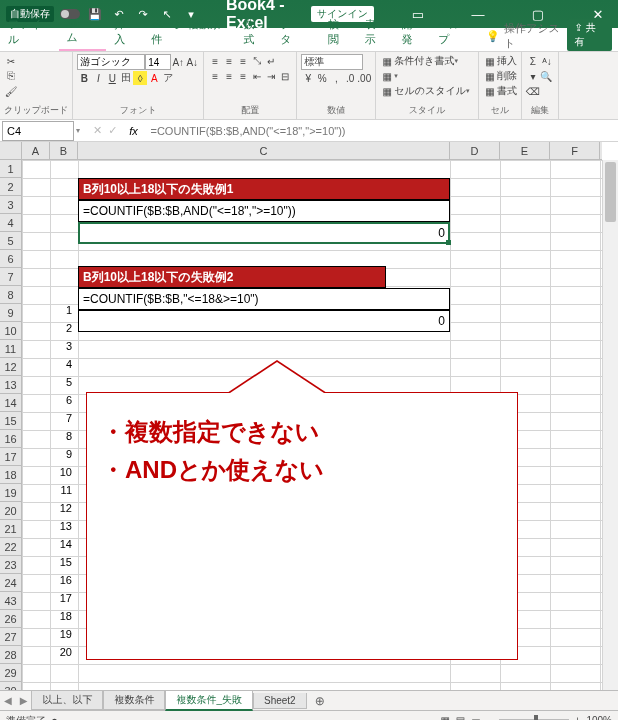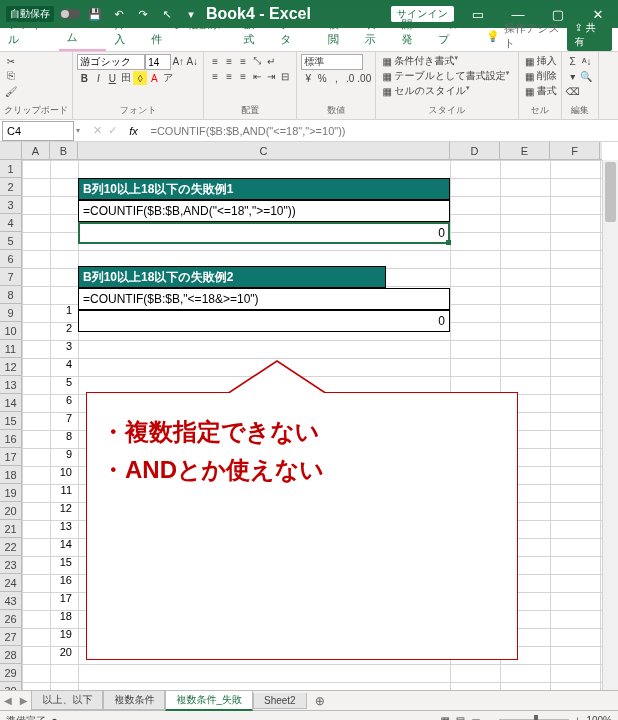--- a/index.html
+++ b/index.html
@@ -12,20 +12,21 @@
   overflow: hidden;
   position: relative;
 }
 .titlebar {
   height: 28px;
   background: linear-gradient(#1e7145, #217346);
   color: #fff;
   display: flex;
   align-items: center;
   font-size: 11px;
+  gap: 20px;
 }
 .titlebar .qat {
   display: flex;
   align-items: center;
   gap: 6px;
   padding: 0 6px;
 }
 .titlebar .auto-save {
   background: #0c5a34;
   border-radius: 2px;
@@ -121,21 +122,21 @@
   text-align: center;
   font-size: 9px;
   color: #666;
 }
 .ribbon .group-content {
   display: flex;
   gap: 4px;
   flex: 1;
 }
 .ribbon .vstack { display: flex; flex-direction: column; gap: 1px; }
-.ribbon .row { display: flex; gap: 0; }
+.ribbon .row { display: flex; gap: 0; align-items: center; }
 .ribbon select, .ribbon .combo {
   font-size: 10px;
   border: 1px solid #ababab;
   background: #fff;
   padding: 0 2px;
   height: 16px;
 }
 .ribbon .icon {
   width: 14px; height: 14px;
   border: 1px solid transparent;
@@ -257,21 +258,21 @@
 .merged {
   position: absolute;
   border: 1px solid #000;
   background: #fff;
   display: flex;
   align-items: center;
   padding: 0 4px;
   font-size: 12px;
 }
 .merged.header {
-  background: #0f766e;
+  background: #b91c1c;
   color: #fff;
   font-weight: bold;
 }
 .val-right { justify-content: flex-end; }
 .rownum {
   position: absolute;
   text-align: right;
   font-size: 11px;
   padding-right: 4px;
 }
@@ -495,21 +496,20 @@
   </div>
   <div class="group">
     <div class="group-content vstack">
       <div class="row">
           <span class="icon">▦</span>
           <span>条件付き書式</span>
           <span class="dd">▾</span>
         </div>
       <div class="row">
           <span class="icon">▦</span>
-          <span>テーブルとして書式設定</span>
           <span class="dd">▾</span>
         </div>
       <div class="row">
           <span class="icon">▦</span>
           <span>セルのスタイル</span>
           <span class="dd">▾</span>
         </div>
     </div>
     <div class="group-label">スタイル</div>
   </div>

